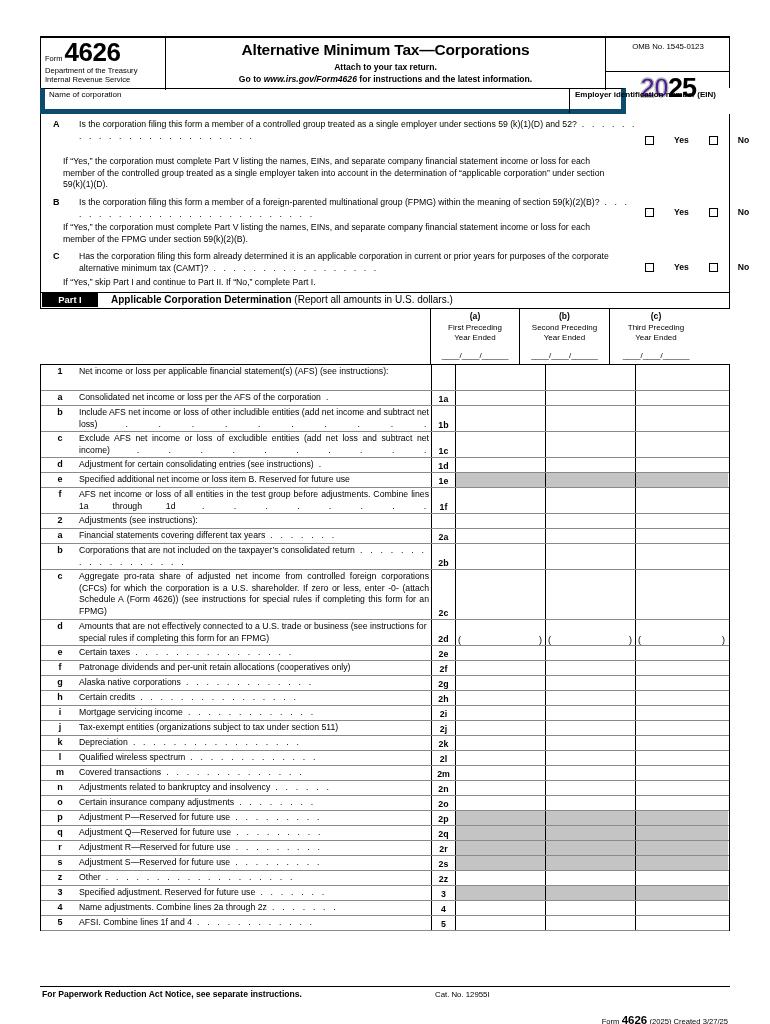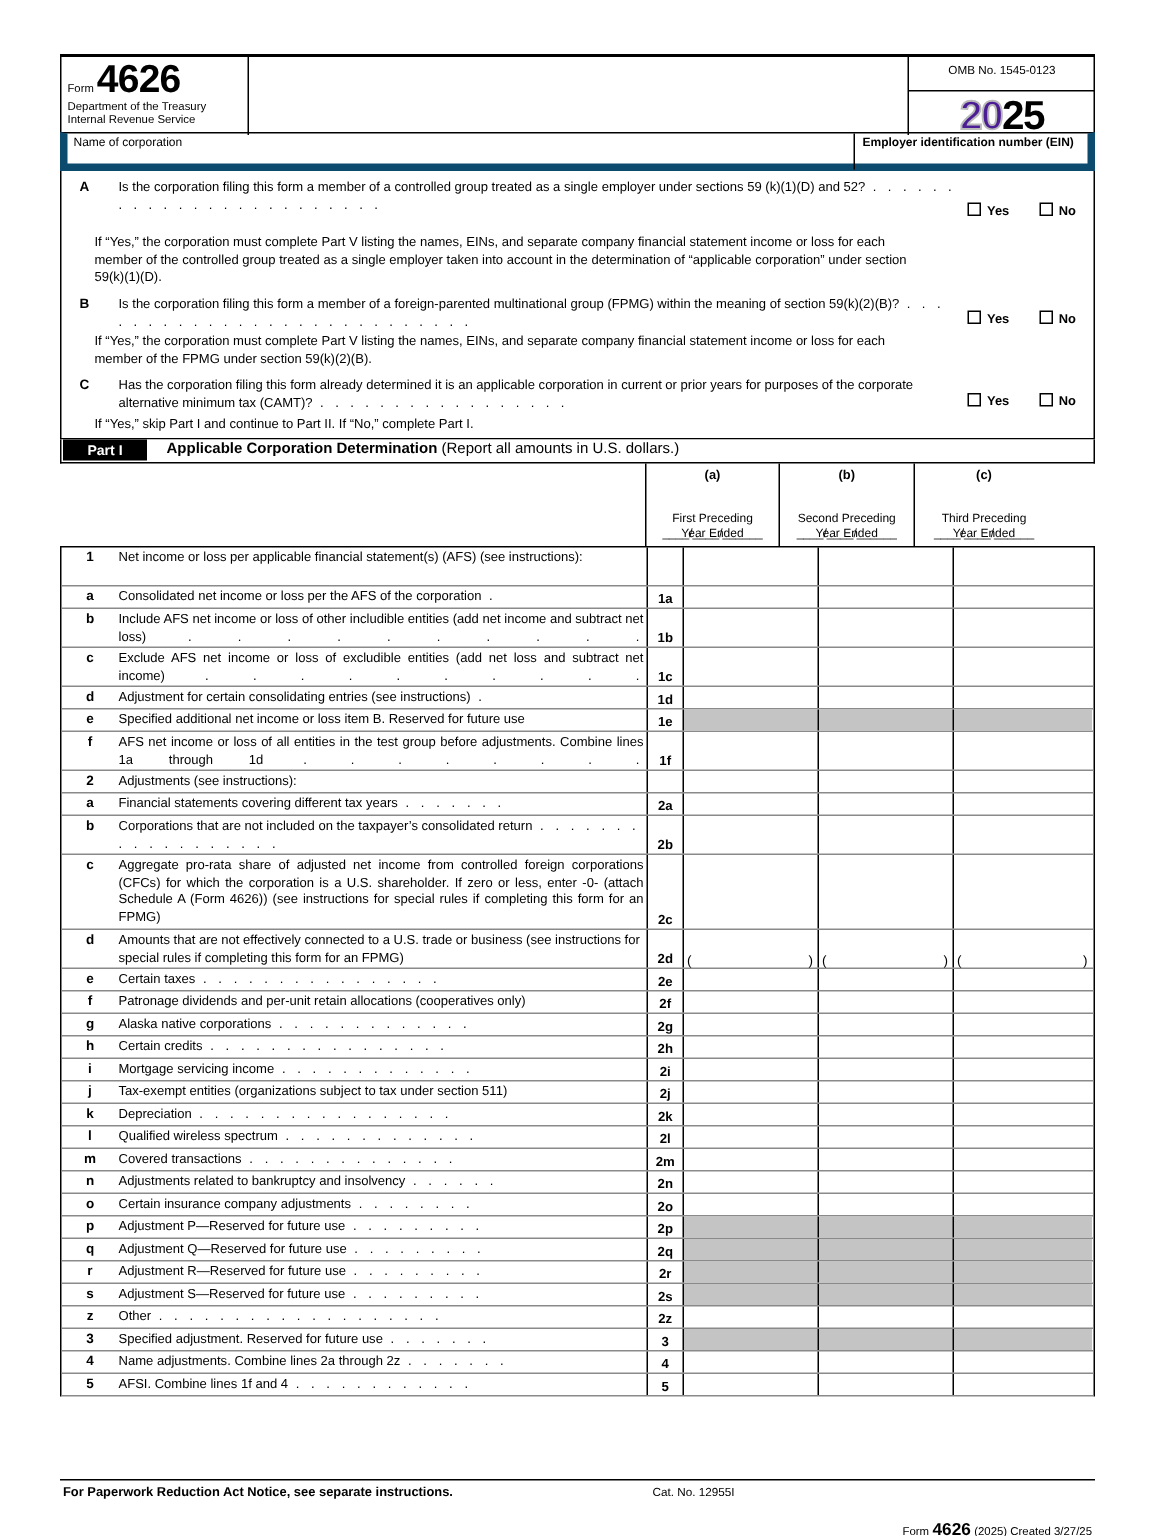--- a/index.html
+++ b/index.html
@@ -39,39 +39,39 @@
   .main-title { font-size: 15.5px; font-weight: bold; letter-spacing: -0.2px; }
   .sub1 { font-size: 8.6px; font-weight: bold; margin-top: 3px; }
   .sub2 { font-size: 8.6px; font-weight: bold; margin-top: 2px; }
   .sub2 .ital { font-style: italic; }
 
   .hdr-right {
     position: absolute; left: 564px; top: 0; width: 125px; height: 52px;
     border-left: 1px solid #000;
   }
   .omb {
-    height: 23px; border-bottom: 1px solid #000;
+    height: 34px; border-bottom: 1px solid #000;
     font-size: 7.8px; text-align: center; padding-top: 4px;
   }
   .yearbox { height: 33px; text-align: center; position: relative; }
   .yr {
     font-size: 27px; font-weight: bold; letter-spacing: -1px;
     line-height: 33px; display: inline-block;
   }
   .yr .hollow {
     color: #4c1d95;
     -webkit-text-stroke: 1.3px #b9b9b9;
     text-shadow: none;
   }
   .yr .solid { color: #000; }
 
   
   .namerow {
     position: absolute; left: 40px; top: 88px;
-    width: 690px; height: 26px;
+    width: 586px; height: 26px;
     border: 5px solid #0c4a6e; border-top: 1px solid #000;
   }
   .name-cell {
     position: absolute; left: 0; top: 0; width: 525px; height: 24px;
     border-right: 1px solid #000; padding: 1px 4px;
     font-size: 8px;
   }
   .ein-cell {
     position: absolute; left: 526px; top: 0; width: 162px; height: 24px;
     padding: 1px 4px; font-size: 8px; font-weight: bold;
@@ -94,21 +94,21 @@
   }
   .q-note {
     position: absolute; left: 22px; width: 560px;
     font-size: 8.7px; line-height: 11.6px;
   }
   .dotfill {
     display: inline; letter-spacing: 2.6px; color: #000;
     font-size: 8.7px;
   }
   .ynpair { position: absolute; display: flex; gap: 20px; }
-  .ynopt { display: flex; align-items: flex-start; gap: 4px; }
+  .ynopt { display: flex; align-items: center; gap: 20px; }
   .chk {
     width: 9px; height: 9px; border: 1.2px solid #000; display: inline-block;
     background: #fff;
   }
   .ynlbl { font-size: 8.6px; font-weight: bold; }
 
   
   .partbar {
     position: absolute; left: 40px; top: 293px;
     width: 690px; height: 16px;
@@ -132,21 +132,21 @@
   .colhdr {
     position: absolute; left: 415px; top: 309px;
     width: 315px; height: 55px;
   }
   .colhdr-cell {
     position: absolute; top: 0; height: 55px;
     border-left: 1px solid #000;
     text-align: center;
   }
   .colhdr-cell .cl { font-size: 8.6px; font-weight: bold; margin-top: 2px; }
-  .colhdr-cell .cd { font-size: 8px; line-height: 9.6px; margin-top: 20px; }
+  .colhdr-cell .cd { font-size: 8px; line-height: 9.6px; margin-top: 2px; }
   .datefill {
     position: absolute; bottom: 4px; left: 50%; transform: translateX(-50%);
     font-size: 8px; white-space: nowrap; letter-spacing: 0px;
   }
 
   
   .tbl {
     position: absolute; left: 40px; top: 364px;
     width: 690px;
     border-left: 1px solid #000; border-right: 1px solid #000;
@@ -213,20 +213,25 @@
       <div class="form-num-row">
         <span class="form-word">Form</span>
         <span class="form-num">4626</span>
       </div>
       <div class="dept">
         <div>Department of the Treasury</div>
         <div>Internal Revenue Service</div>
       </div>
     </div>
 
+    <div class="hdr-mid">
+      <div class="main-title">Alternative Minimum Tax—Corporations</div>
+      <div class="sub1">Attach to your tax return.</div>
+      <div class="sub2"><span>Go to </span><span class="ital">www.irs.gov/Form4626</span><span> for instructions and the latest information.</span></div>
+    </div>
 
     <div class="hdr-right">
       <div class="omb">OMB No. 1545-0123</div>
       <div class="yearbox">
         <span class="yr"><span class="hollow">20</span><span class="solid">25</span></span>
       </div>
     </div>
   </div>
 
   <div class="namerow">

